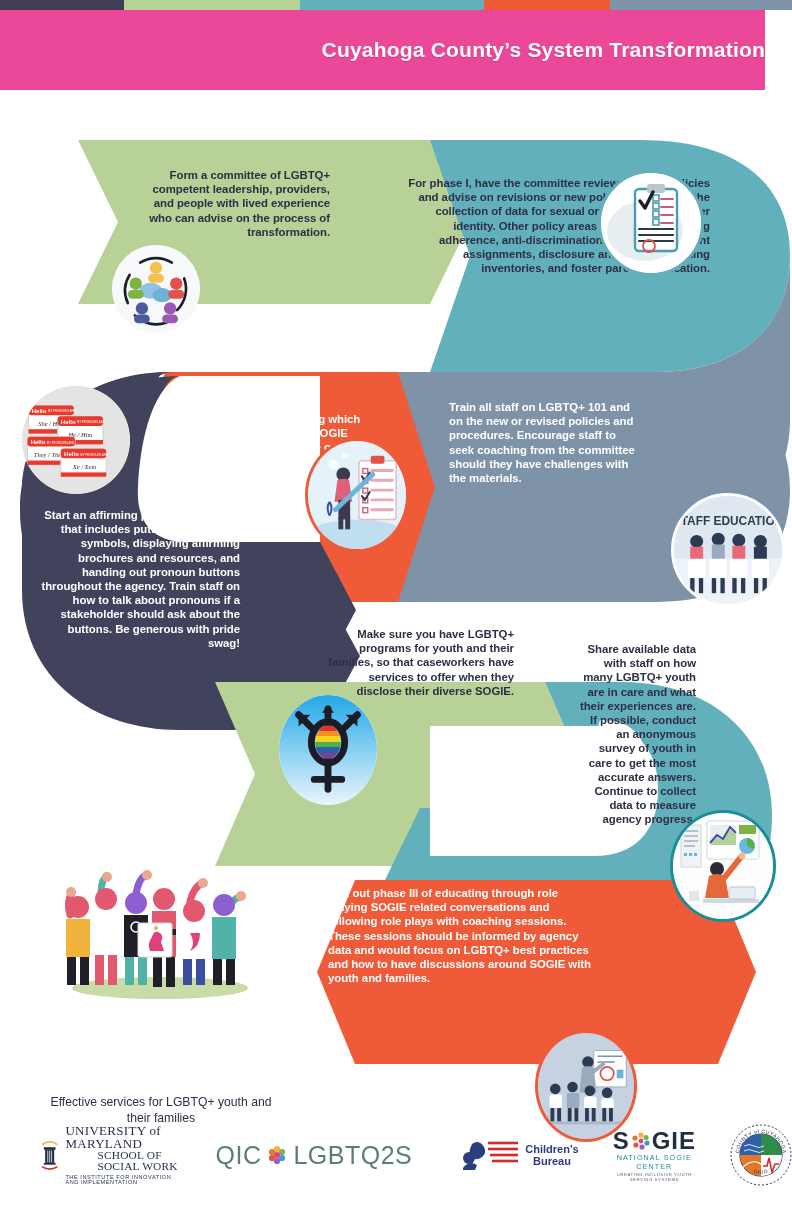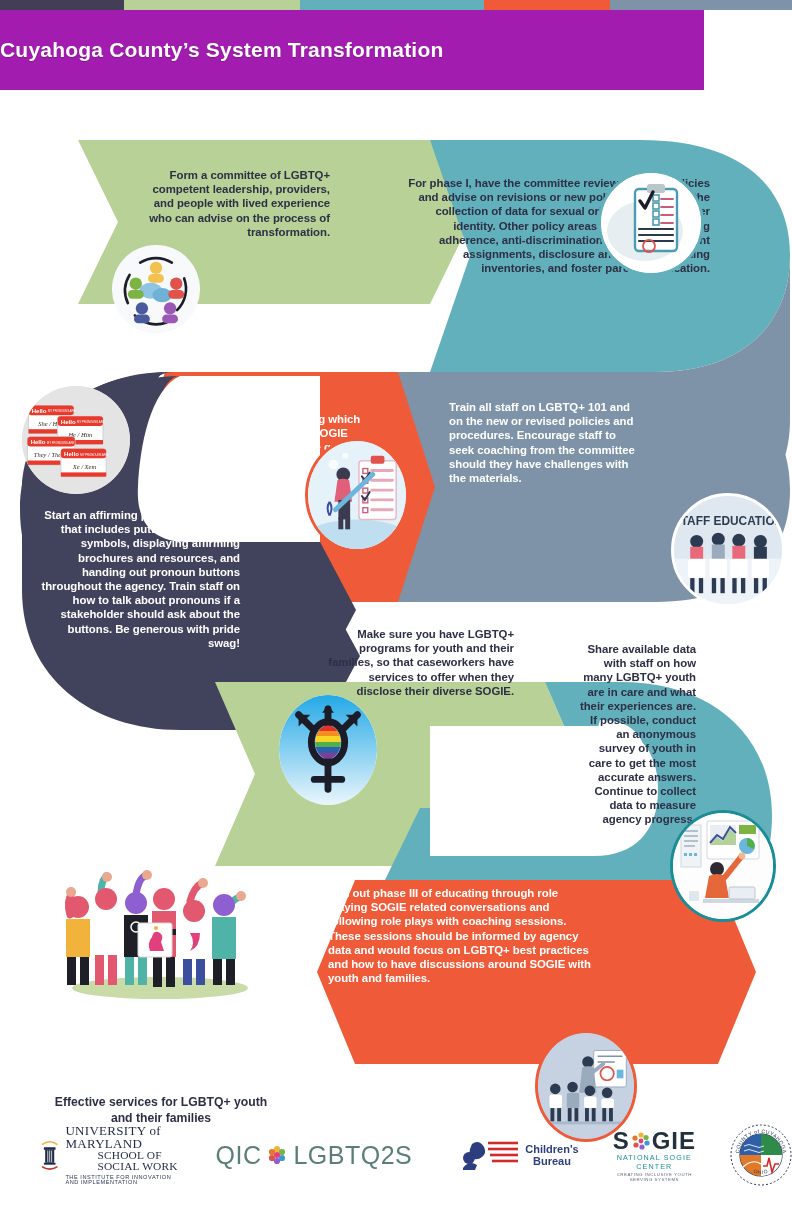--- a/index.html
+++ b/index.html
@@ -22,26 +22,26 @@
     width: 792px;
     height: 10px;
     display: flex;
   }
   #top-strip > div { height: 100%; }
 
   
   #title-banner {
     position: absolute;
     top: 10px; left: 0;
-    width: 704px;
+    width: 765px;
     height: 80px;
-    background: #a21caf;
+    background: #ec4899;
     display: flex;
     flex-direction: column;
-    align-items: flex-start;
+    align-items: flex-end;
     justify-content: center;
   }
   #title-banner .tline {
     color: #ffffff;
     font-weight: bold;
     font-size: 21px;
     line-height: 26px;
     letter-spacing: .2px;
     white-space: nowrap;
     text-shadow: 0 1px 1px rgba(0,0,0,.18);
@@ -85,21 +85,21 @@
   .badge svg { display: block; width: 100%; height: 100%; }
 
   
   #outcome-caption {
     position: absolute;
     left: 46px;
     top: 1005px;
     width: 230px;
     text-align: center;
     color: #2d2f45;
-    font-weight: bold;
+    font-weight: normal;
     font-size: 12.2px;
     line-height: 15.5px;
   }
 
   
   #footer {
     position: absolute;
     left: 0; top: 1105px;
     width: 792px;
     height: 100px;

